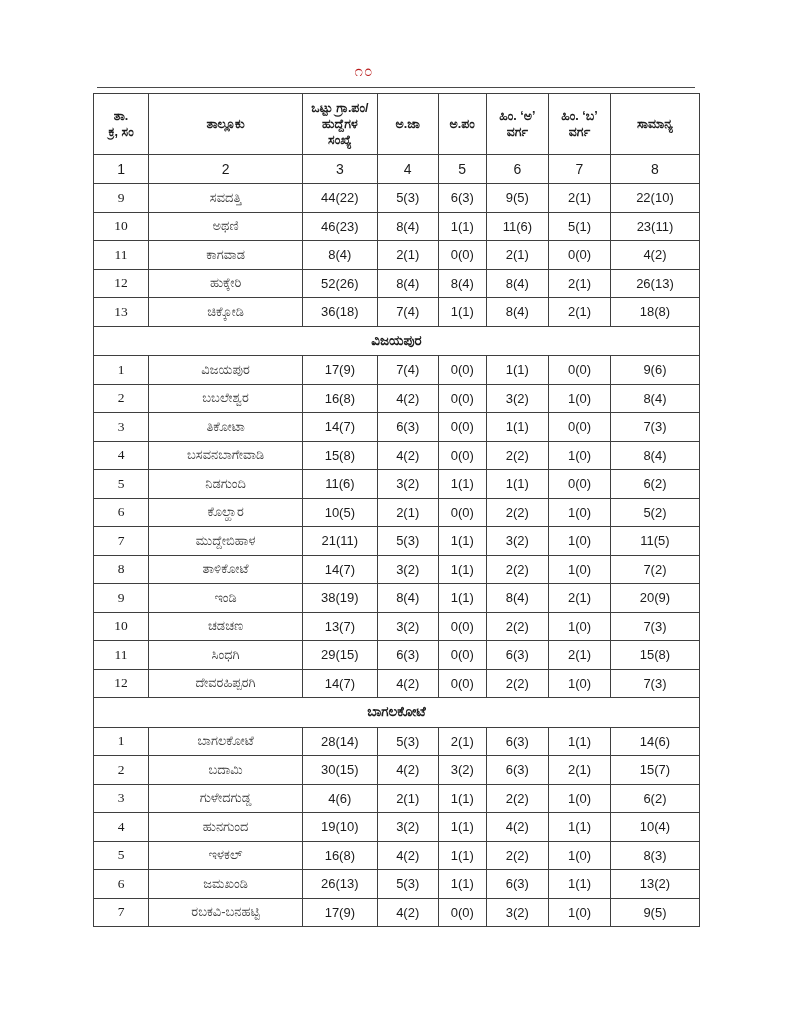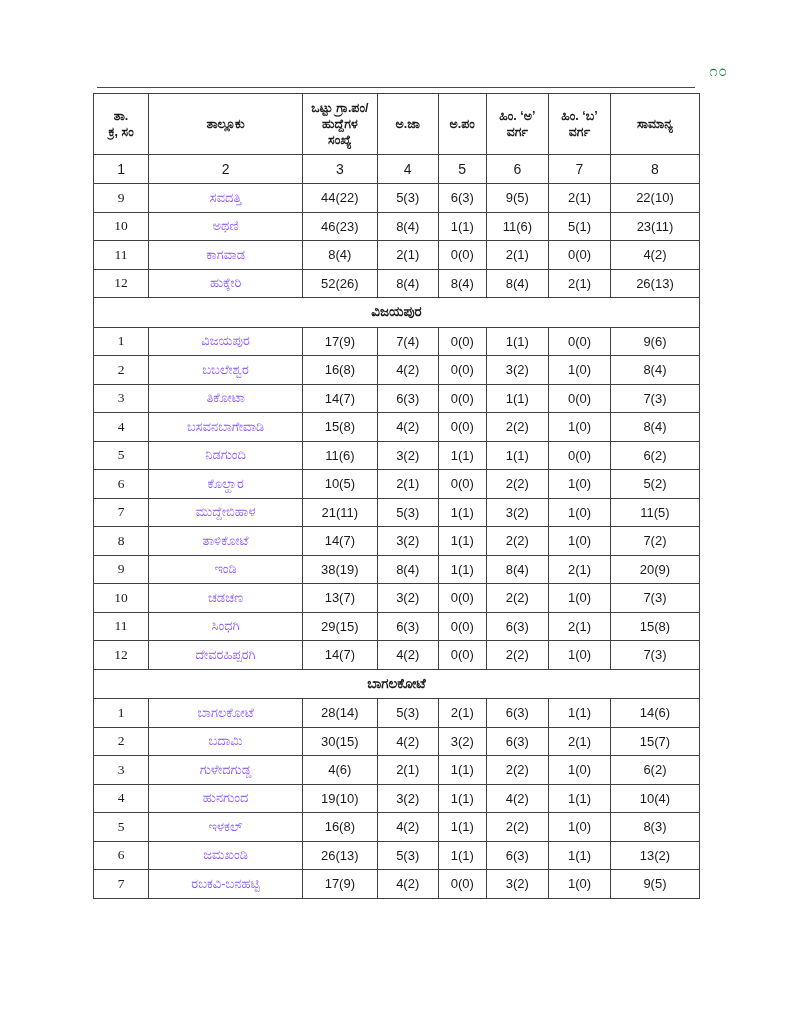--- a/index.html
+++ b/index.html
@@ -5,21 +5,21 @@
   html,body{margin:0;padding:0;background:#ffffff;}
   body{
     position:relative;
     width:791px;height:1024px;
     font-family:"Liberation Sans",sans-serif;
     color:#111;
     overflow:hidden;
   }
   .page-number{
     position:absolute;top:62px;left:0;width:728px;
-    text-align:right;font-size:15px;color:#15803d;letter-spacing:1px;
+    text-align:center;font-size:15px;color:#b91c1c;letter-spacing:1px;
   }
   .top-rule{
     position:absolute;top:87px;left:97px;width:598px;height:0;
     border:none;border-top:1.5px solid #4a4a4a;margin:0;
   }
   table.reservation{
     position:absolute;top:93px;left:93px;width:607px;
     border-collapse:collapse;table-layout:fixed;
   }
   table.reservation th,
@@ -38,21 +38,21 @@
     height:28px;font-size:14px;color:#1a1a1a;
     font-family:"Liberation Sans",sans-serif;
   }
   tbody tr{height:28.5px;}
   td.c-sl{
     font-family:"Liberation Serif",serif;
     font-size:13.5px;color:#1a1a1a;
   }
   td.c-name{
     text-align:left;padding-left:10px;
-    font-size:13px;color:#8b5cf6;
+    font-size:13px;color:#404040;
   }
   td.c-val{font-size:13px;color:#1a1a1a;}
   td.section-title{
     font-weight:bold;font-size:13.5px;color:#1a1a1a;
     height:28.5px;
   }
 </style>
 </head>
 <body>
 
@@ -132,20 +132,30 @@
         <td class="c-sl">12</td>
         <td class="c-name">ಹುಕ್ಕೇರಿ</td>
         <td class="c-val">52(26)</td>
         <td class="c-val">8(4)</td>
         <td class="c-val">8(4)</td>
         <td class="c-val">8(4)</td>
         <td class="c-val">2(1)</td>
         <td class="c-val">26(13)</td>
       </tr>
       <tr>
+        <td class="c-sl">13</td>
+        <td class="c-name">ಚಿಕ್ಕೋಡಿ</td>
+        <td class="c-val">36(18)</td>
+        <td class="c-val">7(4)</td>
+        <td class="c-val">1(1)</td>
+        <td class="c-val">8(4)</td>
+        <td class="c-val">2(1)</td>
+        <td class="c-val">18(8)</td>
+      </tr>
+      <tr>
         <td colspan="8" class="section-title">ವಿಜಯಪುರ</td>
       </tr>
       <tr>
         <td class="c-sl">1</td>
         <td class="c-name">ವಿಜಯಪುರ</td>
         <td class="c-val">17(9)</td>
         <td class="c-val">7(4)</td>
         <td class="c-val">0(0)</td>
         <td class="c-val">1(1)</td>
         <td class="c-val">0(0)</td>

